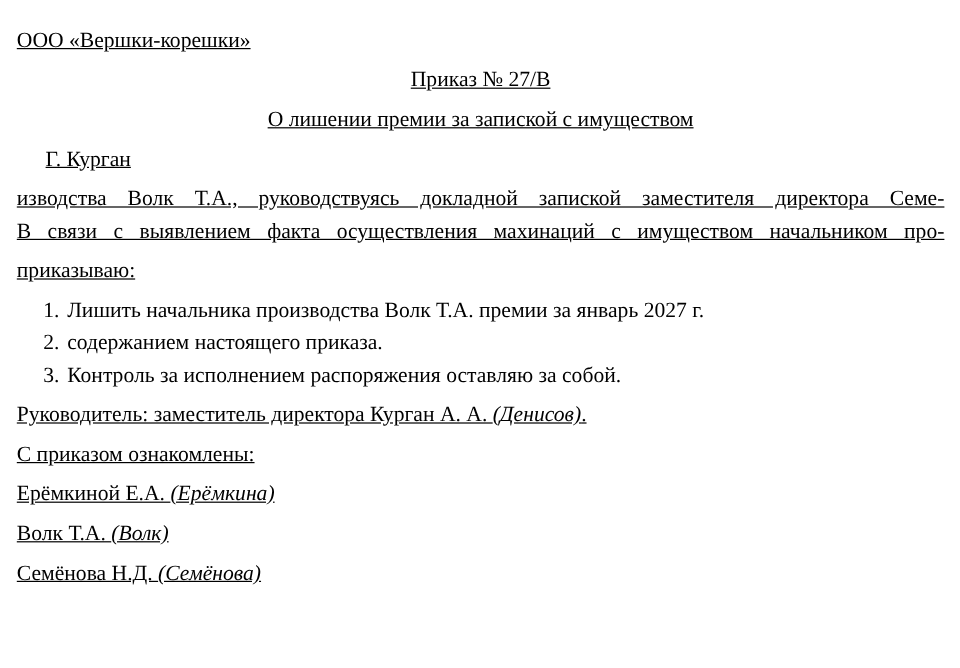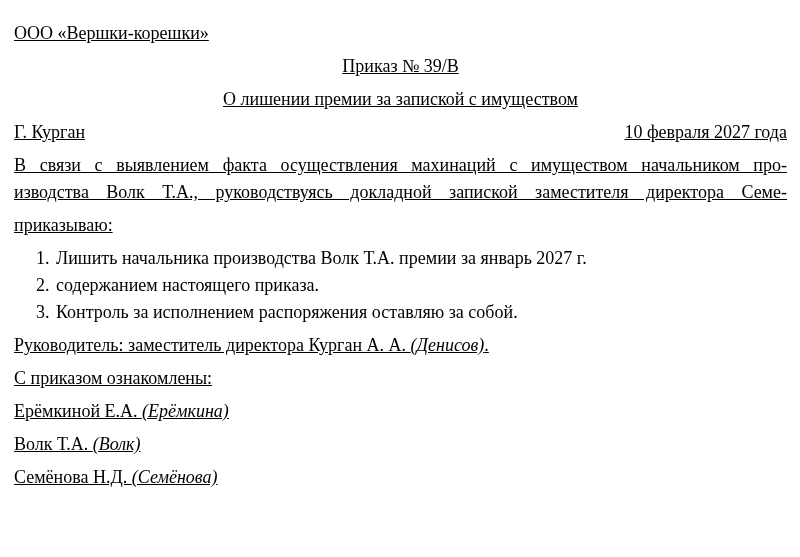--- a/index.html
+++ b/index.html
@@ -10,44 +10,43 @@
     background: #ffffff;
     color: #000000;
     font-family: "Liberation Serif", "DejaVu Serif", serif;
     font-size: 18px;
     line-height: 27px;
     padding: 20px 13px 0 14px;
     overflow: hidden;
   }
   .para { margin: 0 0 6px 0; text-decoration: underline; }
   .center { text-align: center; }
-  .meta-row { display: flex; justify-content: space-between; }
+  .meta-row { display: flex; justify-content: space-between; margin-left: 24px; }
   .force-justify { text-align: justify; text-align-last: justify; }
   .order-list { margin: 0 0 6px 0; }
   .list-item { position: relative; padding-left: 42px; }
   .list-num { position: absolute; left: 22px; top: 0; }
   .it { font-style: italic; }
 </style>
 </head>
 <body>
 
 <div class="para">ООО «Вершки-корешки»</div>
 
-<div class="para center">Приказ № 39/В</div>
+<div class="para center">Приказ № 27/В</div>
 
 <div class="para center">О лишении премии за запиской с имуществом</div>
 
 <div class="para meta-row">
   <span>Г. Курган</span>
-  <span>10 февраля 2027 года</span>
 </div>
 
 <div class="para">
+  <div class="force-justify">изводства Волк Т.А., руководствуясь докладной запиской заместителя директора Семе-</div>
   <div class="force-justify">В связи с выявлением факта осуществления махинаций с имуществом начальником про-</div>
-  <div class="force-justify">изводства Волк Т.А., руководствуясь докладной запиской заместителя директора Семе-</div>
 </div>
 
 <div class="para">приказываю:</div>
 
 <div class="order-list">
   <div class="list-item">
     <span class="list-num">1.</span>
     <div>Лишить начальника производства Волк Т.А. премии за январь 2027 г.</div>
   </div>
   <div class="list-item">

